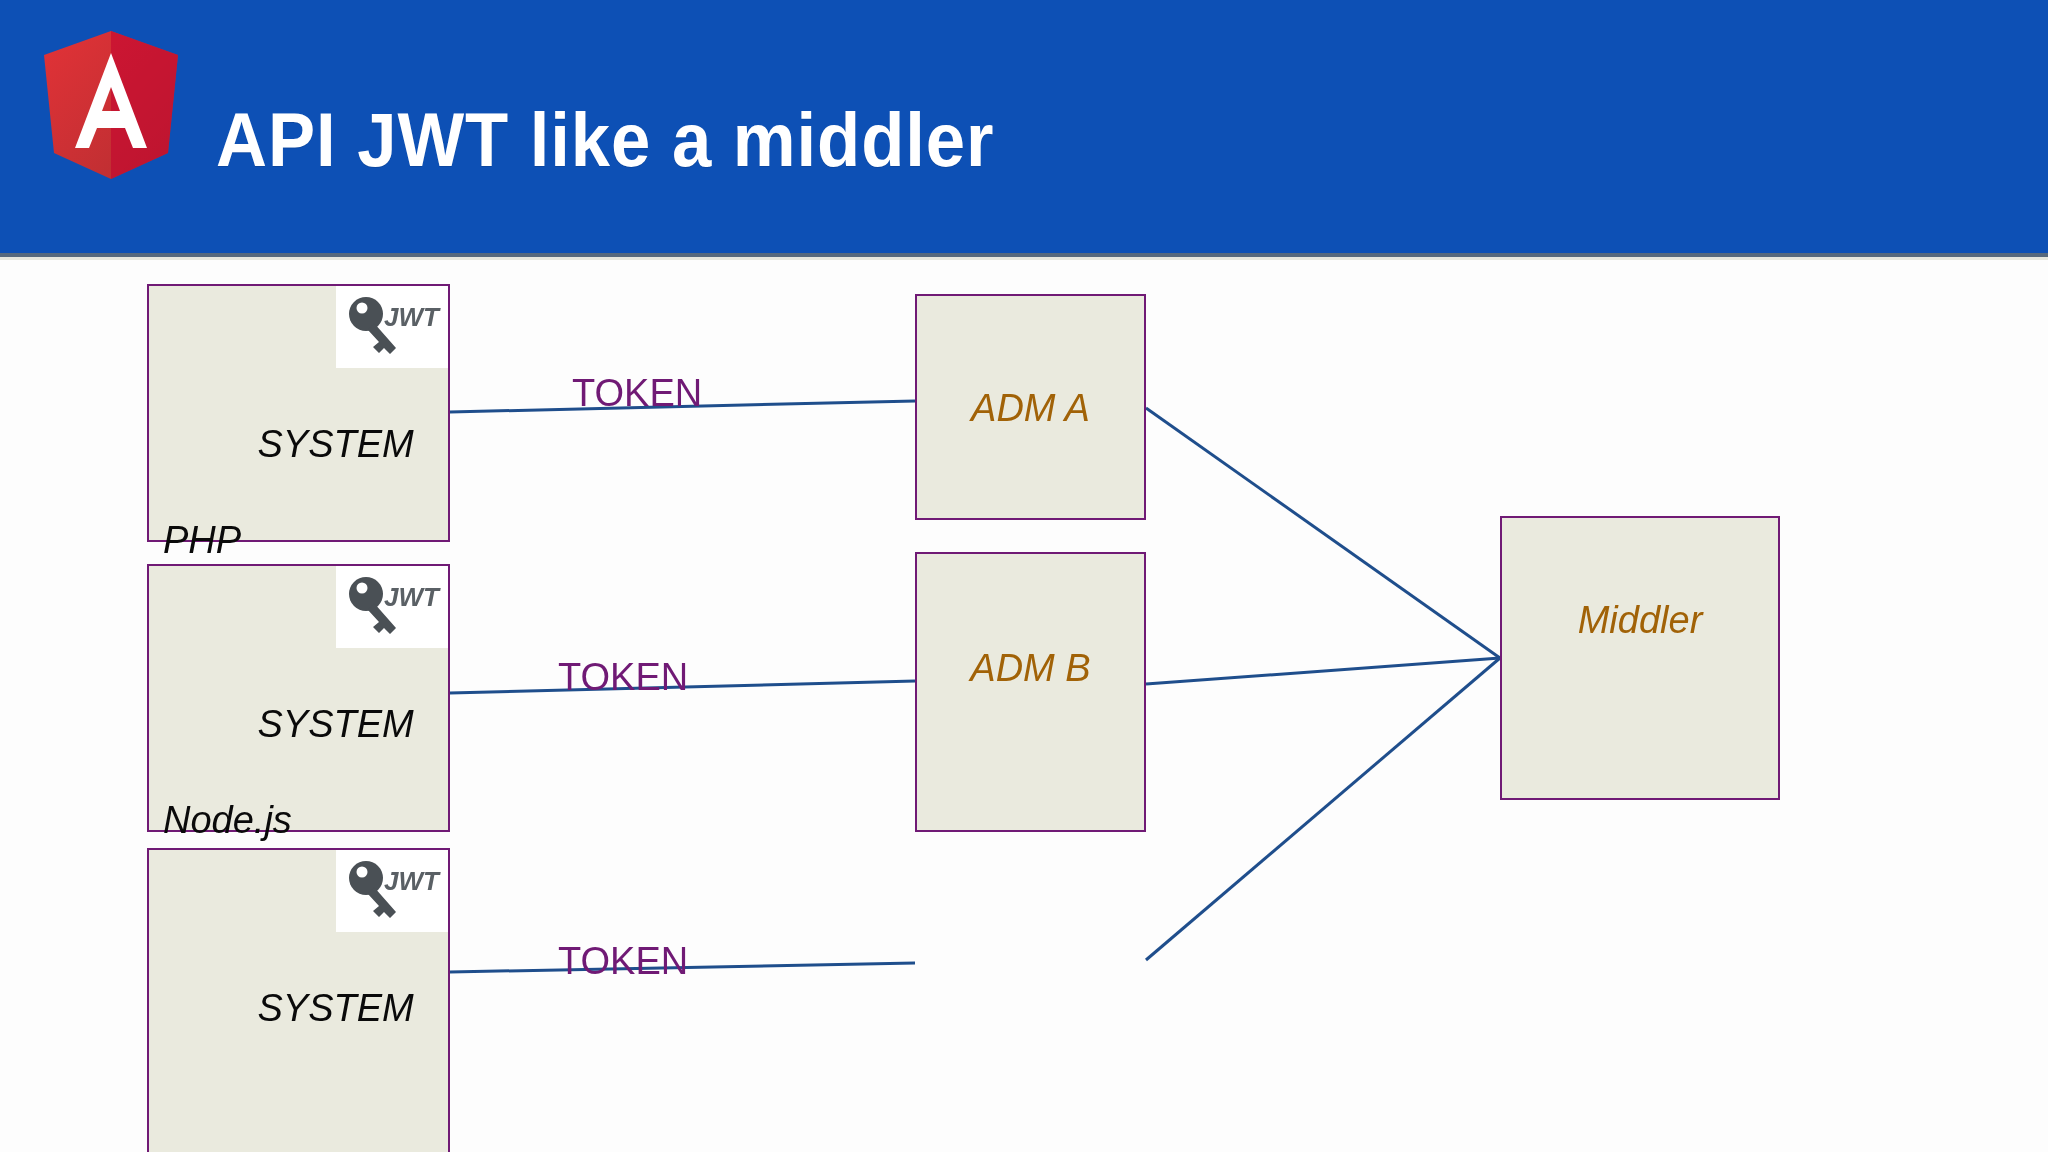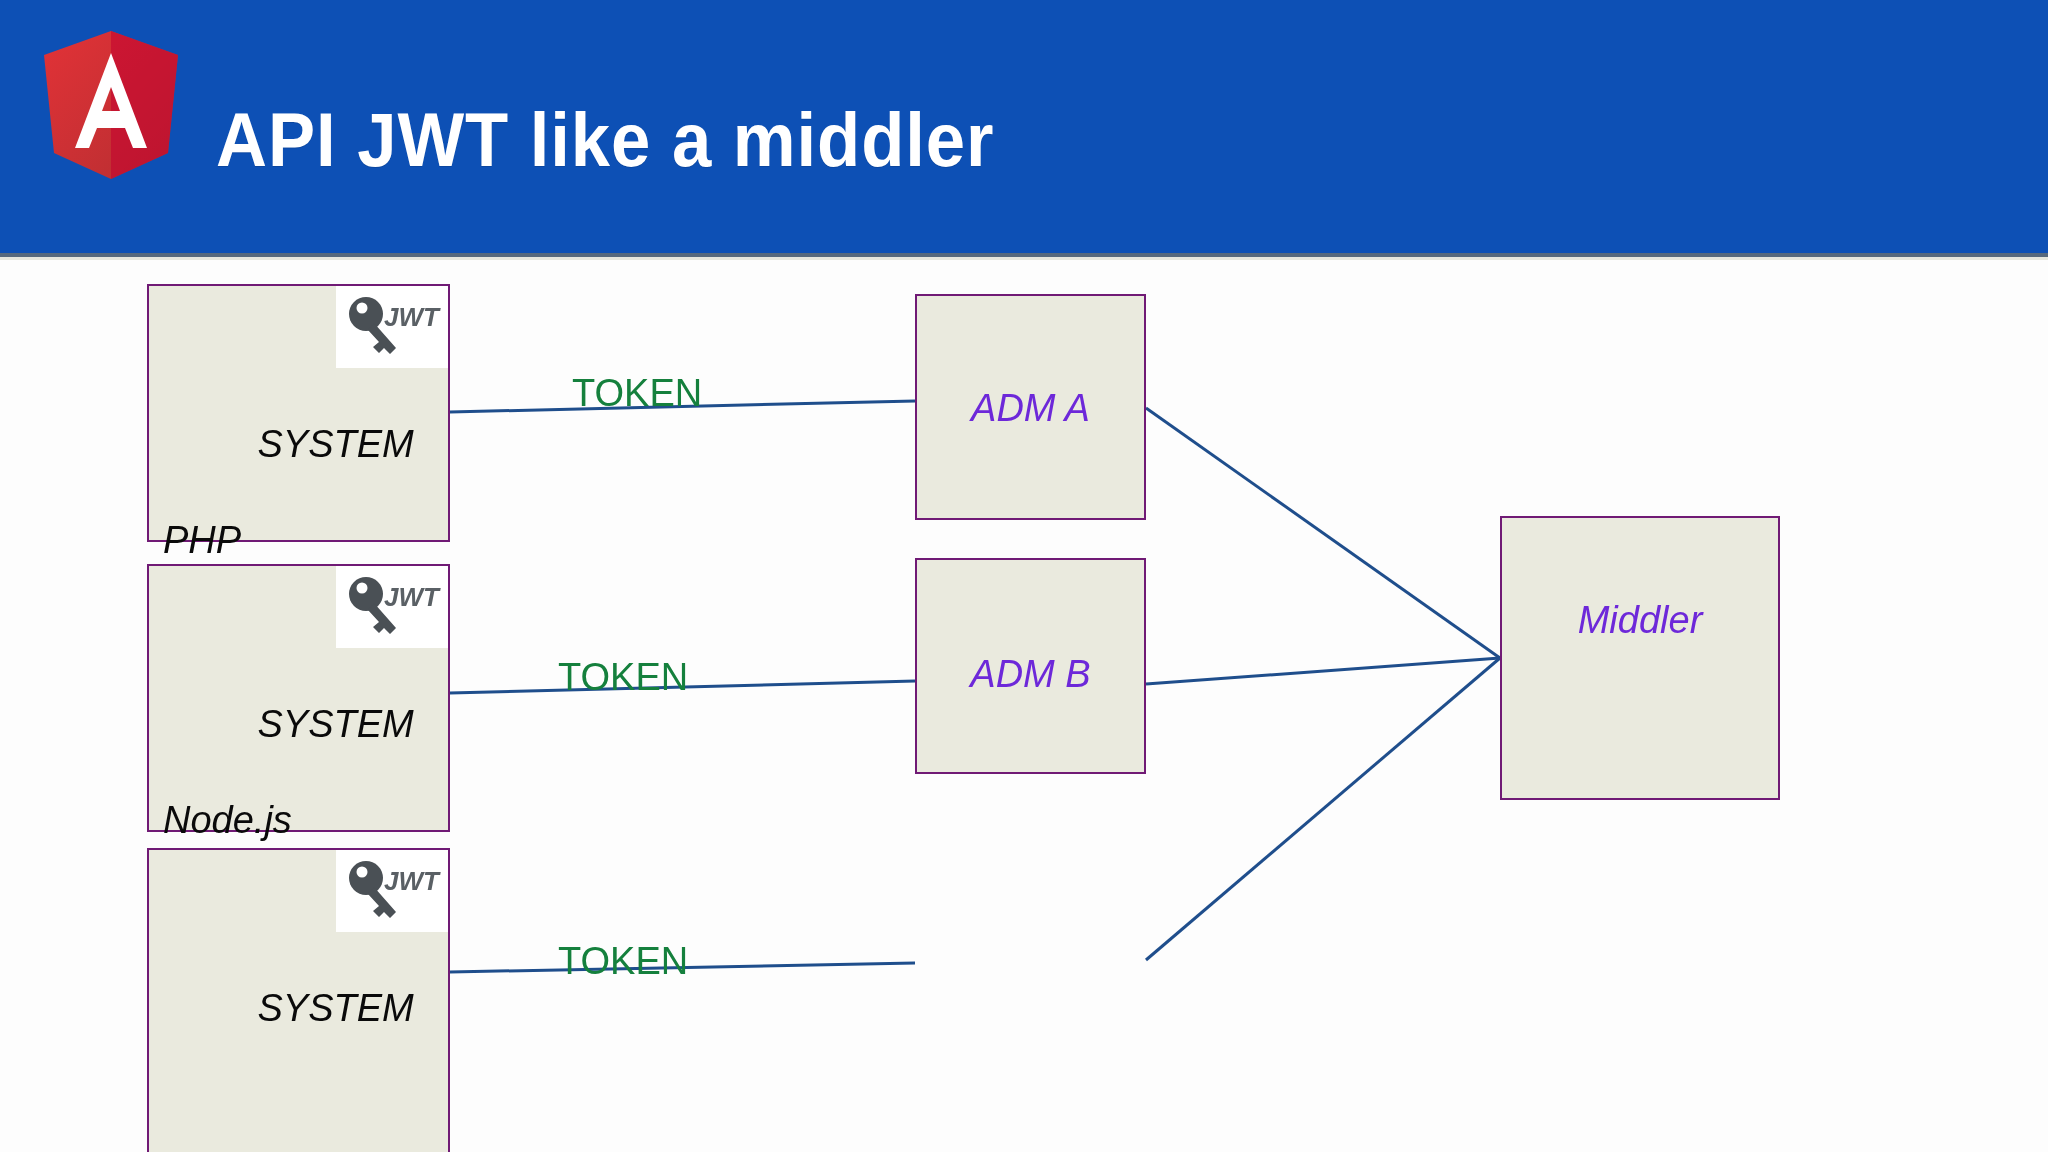--- a/index.html
+++ b/index.html
@@ -66,30 +66,30 @@
     position:absolute;right:0;top:0;
     width:112px;height:82px;
     background:#ffffff;
     display:flex;align-items:center;justify-content:center;
   }
   .jwt-icon{width:104px;height:70px;display:block;}
 
   .adm-label, .mid-label{
     position:absolute;left:0;right:0;
     text-align:center;
-    color:#6d28d9;
+    color:#a16207;
     font-size:38px;
     line-height:48px;
   }
 
   
   .token{
     position:absolute;
     font-size:38px;
-    color:#15803d;
+    color:#701a75;
     white-space:nowrap;
     text-align:center;
   }
 
   svg#links{position:absolute;left:0;top:0;width:2048px;height:892px;overflow:visible;}
 </style>
 </head>
 <body>
 
 <div id="stage">
@@ -169,21 +169,21 @@
       </div>
       <div class="node-label sys-label">
         <span>SYSTEM</span>
       </div>
     </div>
 
     <div class="node" style="left:915px;top:34px;width:231px;height:226px;">
       <div class="adm-label" style="top:88px;">ADM A</div>
     </div>
 
-    <div class="node" style="left:915px;top:298px;width:231px;height:216px;">
+    <div class="node" style="left:915px;top:292px;width:231px;height:280px;">
       <div class="adm-label" style="top:90px;">ADM B</div>
     </div>
 
 
     <div class="node" style="left:1500px;top:256px;width:280px;height:284px;">
       <div class="mid-label" style="top:78px;">Middler</div>
     </div>
 
     <div class="token" style="left:572px;top:112px;">TOKEN</div>
     <div class="token" style="left:558px;top:396px;">TOKEN</div>

